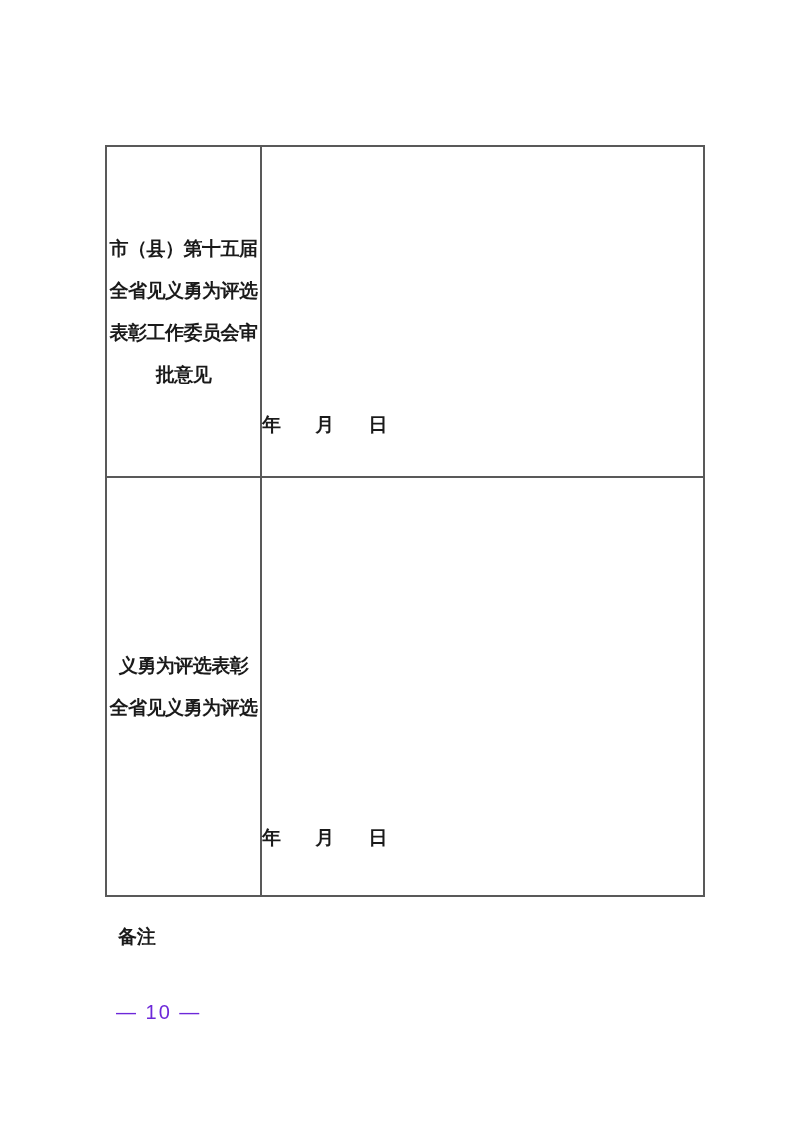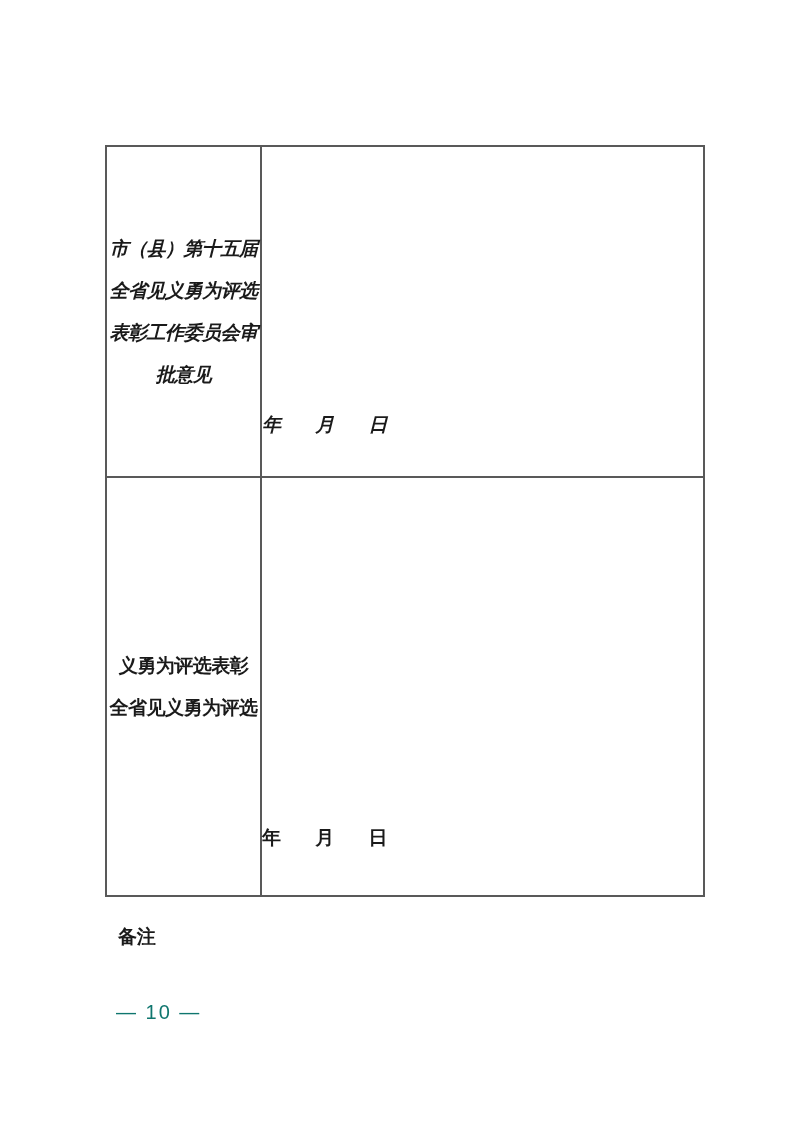--- a/index.html
+++ b/index.html
@@ -17,21 +17,21 @@
     position: absolute;
     left: 105px;
     top: 145px;
     width: 600px;
     height: 752px;
     border: 2px solid #595959;
     display: grid;
     grid-template-rows: 331px 1fr;
   }
   .trow { display: grid; grid-template-columns: 155px 1fr; }
-  .trow.first { border-bottom: 2px solid #595959; font-style: italic; }
+  .trow.first { border-bottom: 2px solid #595959; }
   .cell-label {
     border-right: 2px solid #595959;
     display: flex;
     flex-direction: column;
     justify-content: center;
     align-items: center;
     font-size: 19px;
     font-weight: 600;
     letter-spacing: -0.5px;
   }
@@ -68,21 +68,21 @@
   }
   .note-label { line-height: 42px; margin-right: 13px; white-space: nowrap; }
   .note-lines .note-line { line-height: 42px; white-space: nowrap; }
   .page-number {
     position: absolute;
     left: 116px;
     top: 1001px;
     font-size: 20px;
     font-weight: 400;
     letter-spacing: 2px;
-    color: #0f766e;
+    color: #6d28d9;
     white-space: nowrap;
   }
 </style>
 </head>
 <body>
 
 <div class="page">
 
   <div class="approval-table">
 

